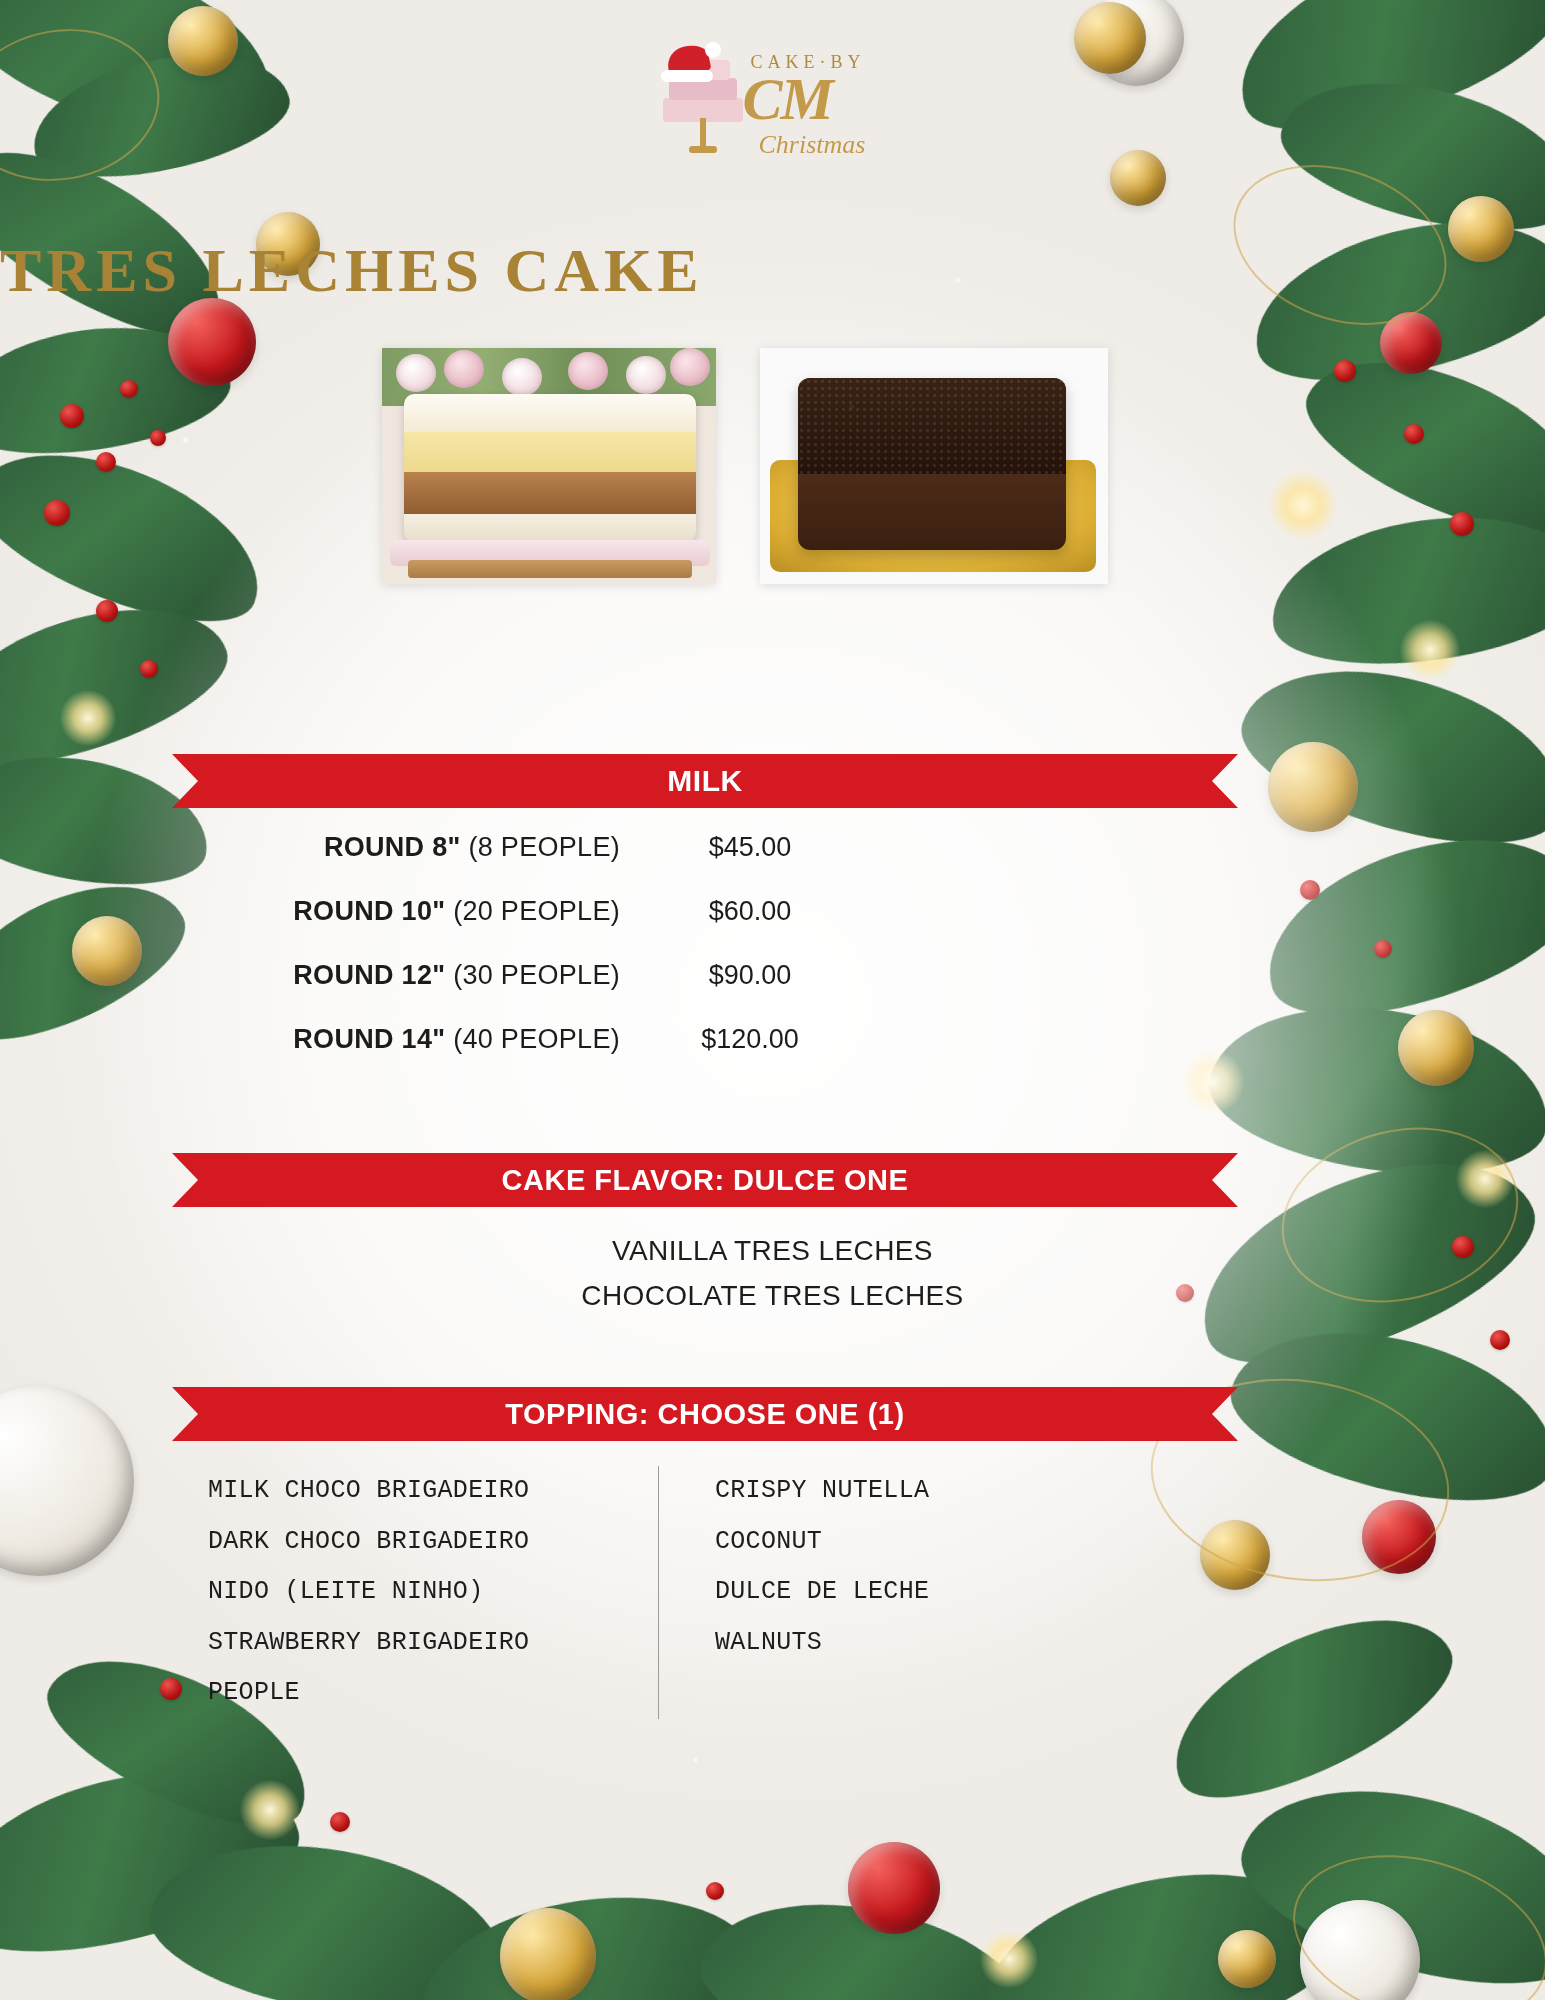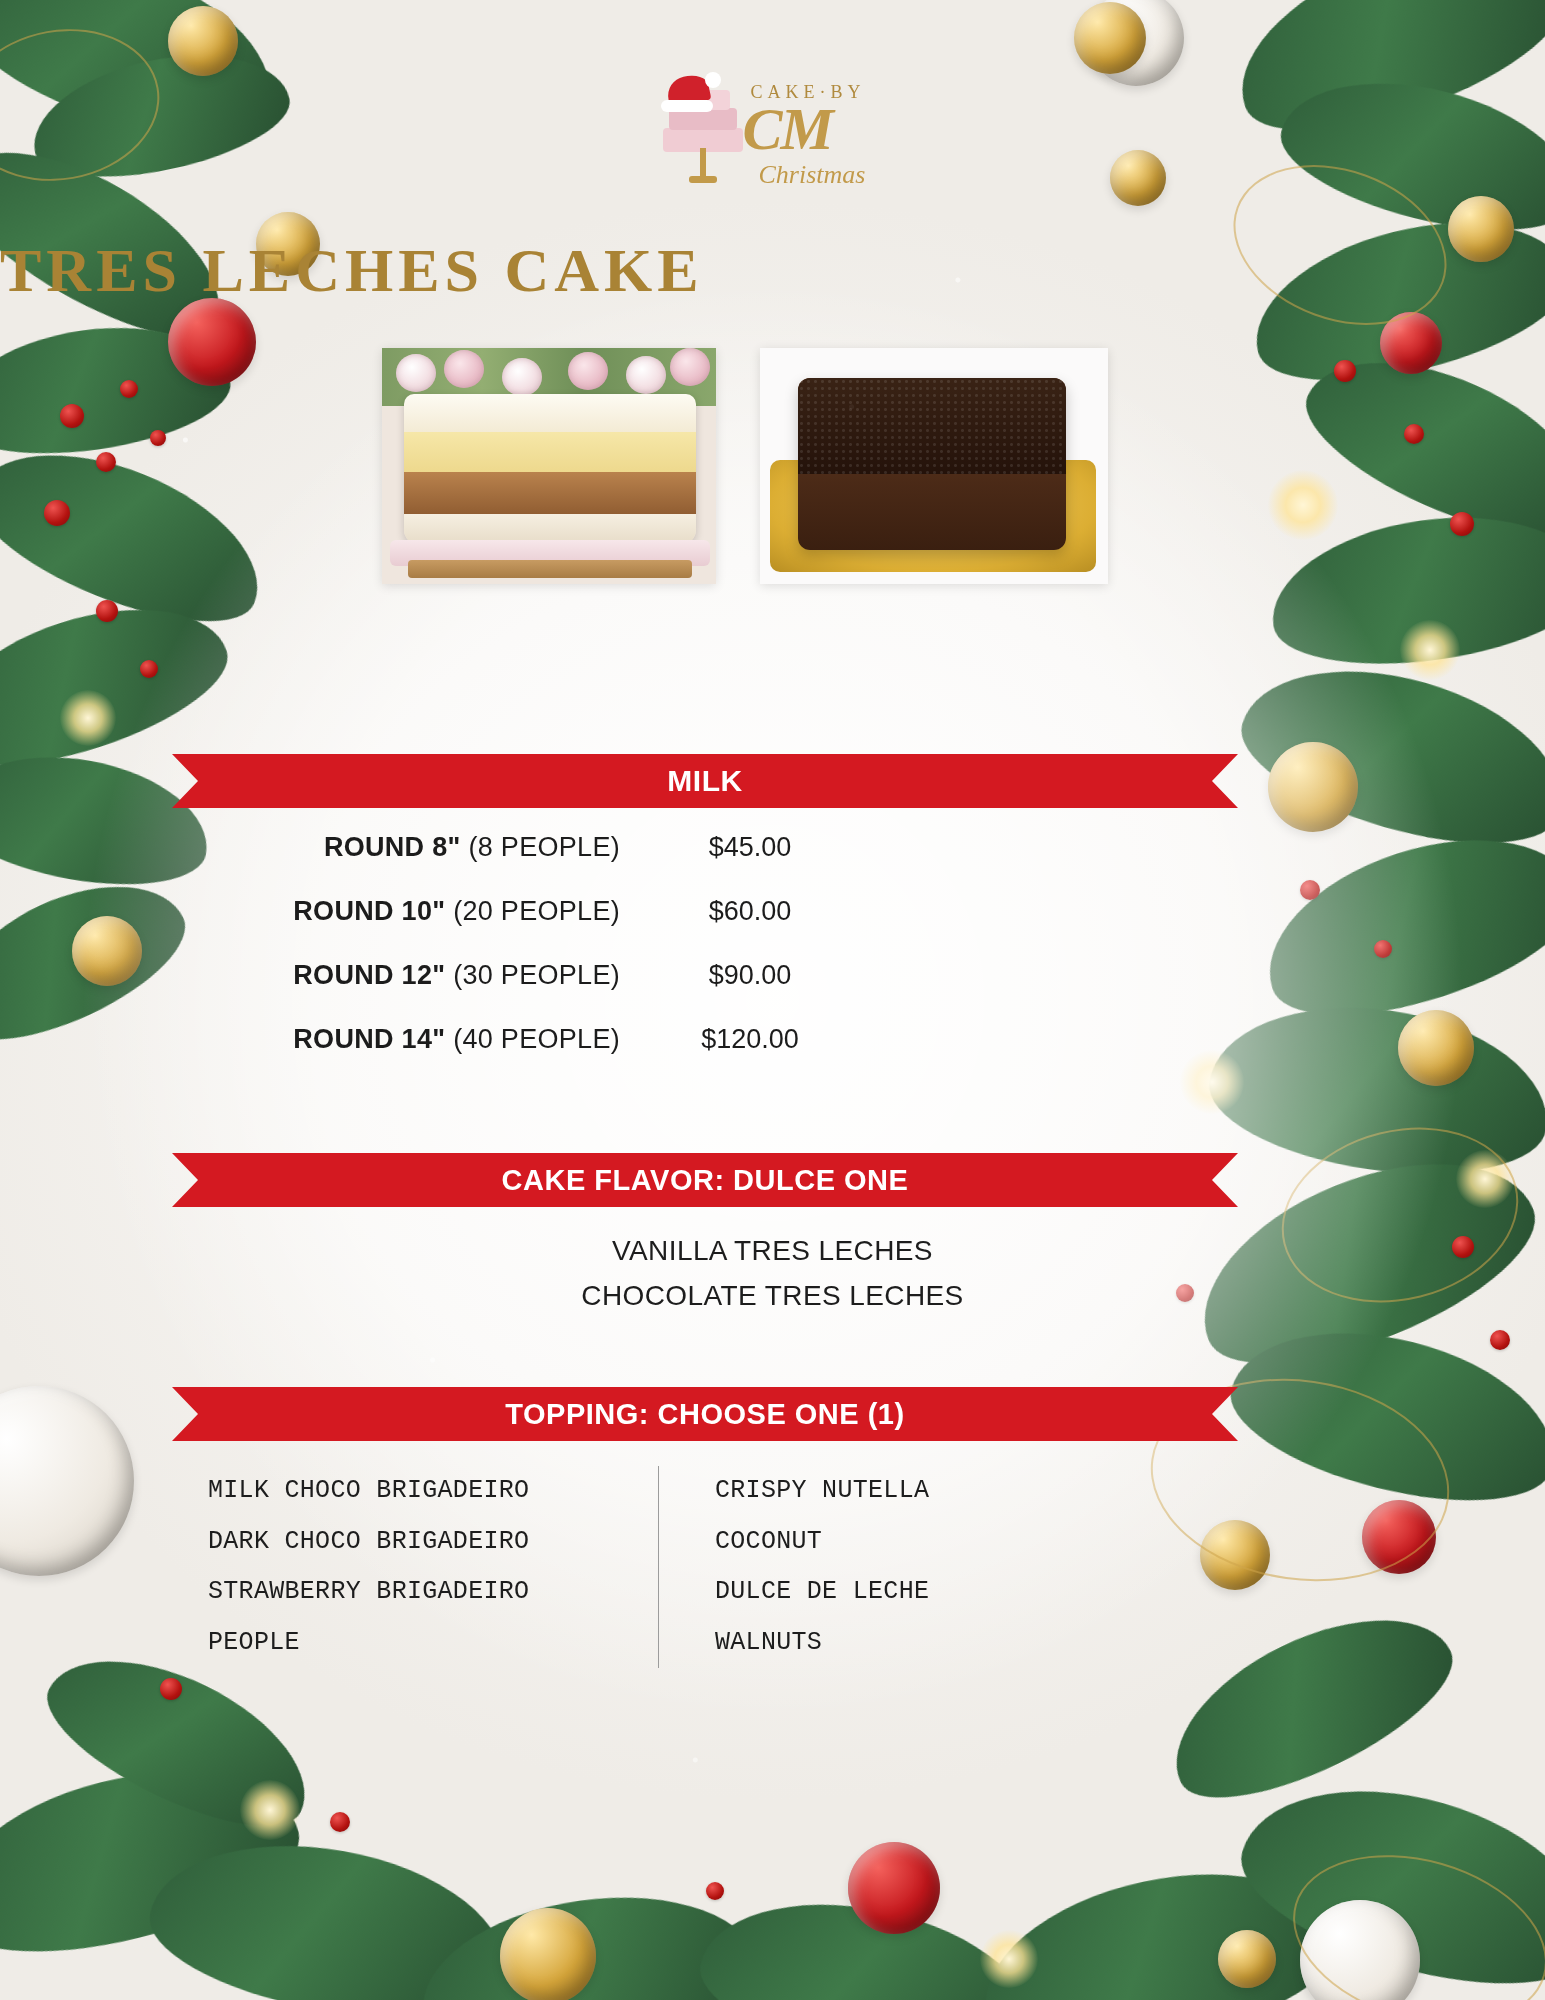--- a/index.html
+++ b/index.html
@@ -59,21 +59,21 @@
   }
 
   
   .content {
     position: absolute; inset: 0;
     z-index: 5;
   }
 
   
   .logo-wrap {
-    position: absolute; top: 40px; left: 50%; transform: translateX(-50%);
+    position: absolute; top: 10px; left: 50%; transform: translateX(-50%);
     width: 340px; height: 150px;
     text-align: center;
   }
   .logo-top-text {
     position: absolute; top: 42px; left: 148px;
     font-family: "Liberation Serif", serif;
     letter-spacing: 5px; font-size: 18px; color: #b08a3e;
   }
   .logo-cm {
     position: absolute; top: 55px; left: 140px;
@@ -378,20 +378,21 @@
   <div class="flavor-list">
     <div class="flavor-item">VANILLA TRES LECHES</div>
     <div class="flavor-item">CHOCOLATE TRES LECHES</div>
   </div>
 
   <div class="banner banner-topping">TOPPING:  CHOOSE ONE (1)</div>
   <div class="topping-cols">
     <div class="topping-col left">
       <div class="topping-item">MILK CHOCO BRIGADEIRO</div>
       <div class="topping-item">DARK CHOCO BRIGADEIRO</div>
+      <div class="topping-item">NIDO (LEITE NINHO)</div>
       <div class="topping-item">STRAWBERRY BRIGADEIRO</div>
       <div class="topping-item">PEOPLE</div>
     </div>
     <div class="topping-col right">
       <div class="topping-item">CRISPY NUTELLA</div>
       <div class="topping-item">COCONUT</div>
       <div class="topping-item">DULCE DE LECHE</div>
       <div class="topping-item">WALNUTS</div>
     </div>
   </div>

